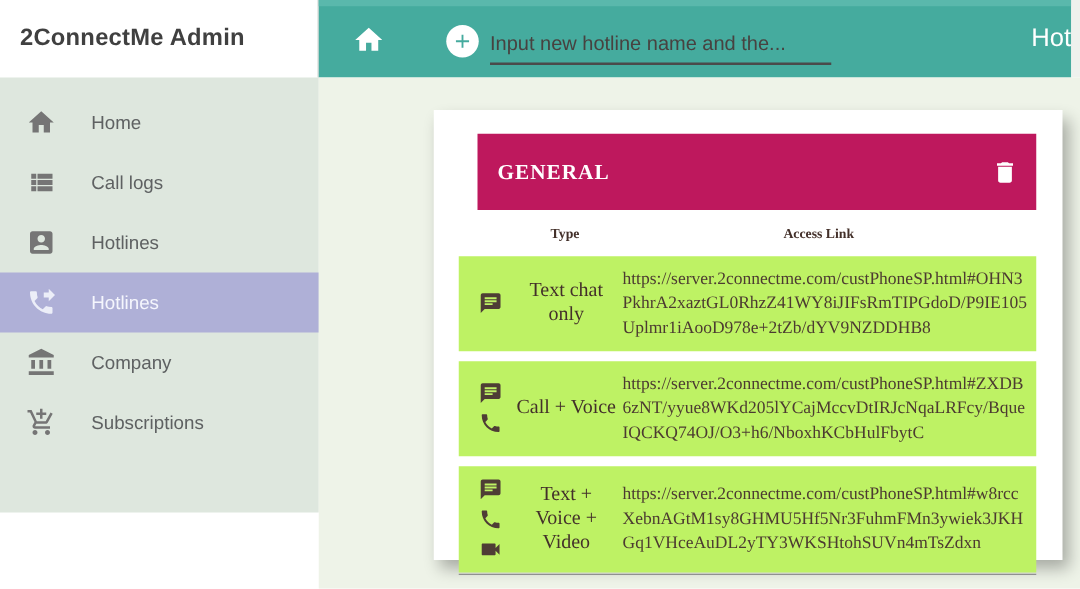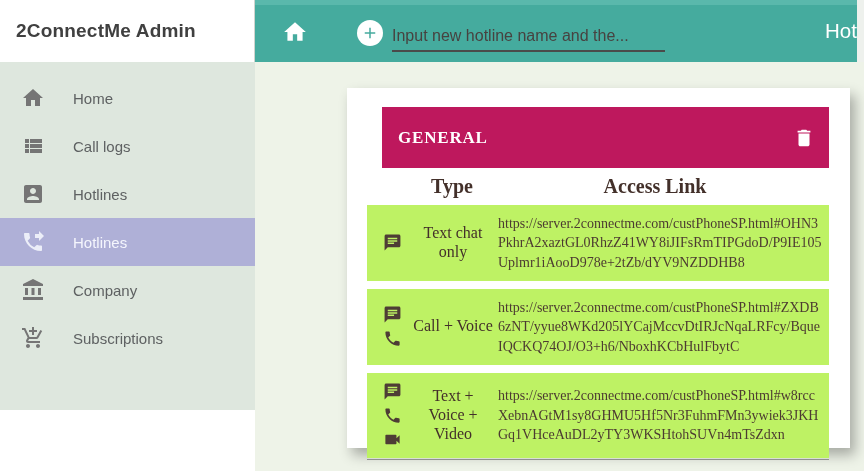--- a/index.html
+++ b/index.html
@@ -75,21 +75,21 @@
 
   .general-bar {
     height:61px; background:#be185d; display:flex; align-items:center;
     justify-content:space-between; padding:0 14px 0 16px;margin-left:15px;
   }
   .general-title { color:#ffffff; font-size:17px; font-weight:bold; letter-spacing:.8px; }
   .trash-btn { width:22px; height:22px; cursor:pointer; }
   .trash-btn svg { width:22px; height:22px; fill:#ffffff; }
 
   .thead { display:flex; align-items:center; height:37px; }
-  .th { font-size:20px; font-weight:bold; color:#43302a; text-align:center; }
+  .th { font-size:11px; font-weight:bold; color:#43302a; text-align:center; }
   .th-type { width:170px; }
   .th-link { width:236px; }
 
   .hrow {
     display:flex; background:#bef264; margin-bottom:8px; padding:9px 4px;
   }
   .row-icons {
     width:42px; flex:0 0 42px; display:flex; flex-direction:column;
     align-items:center; justify-content:center; gap:5px;
   }

